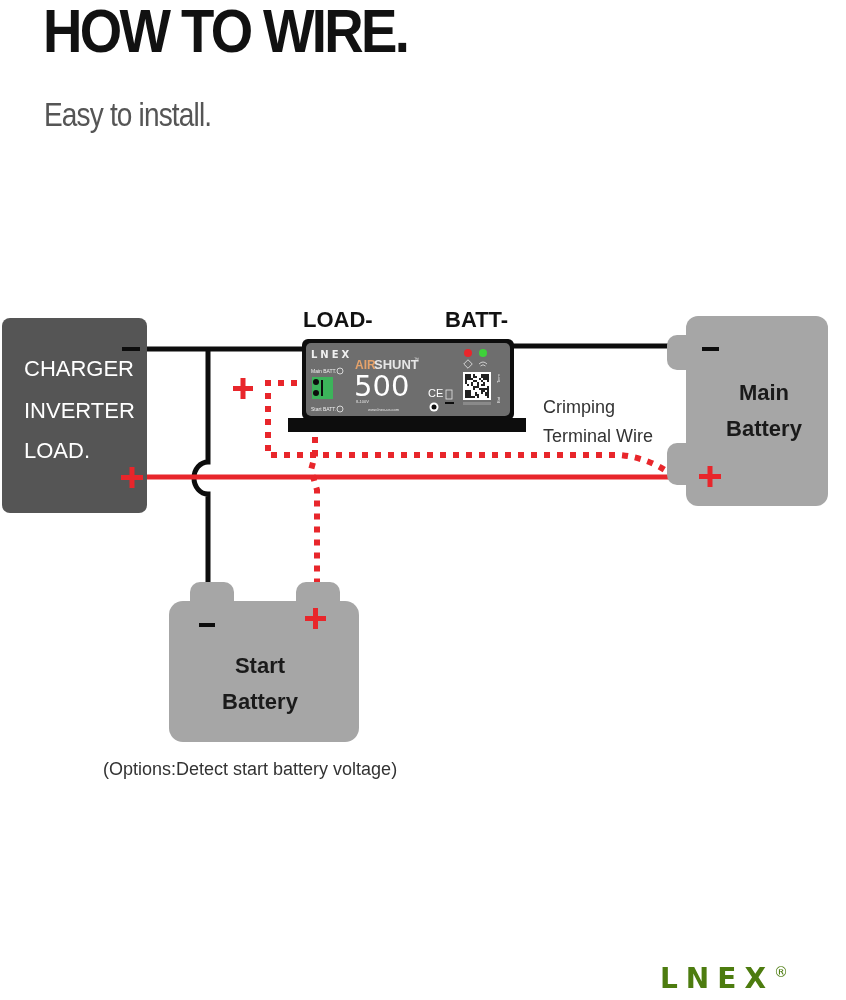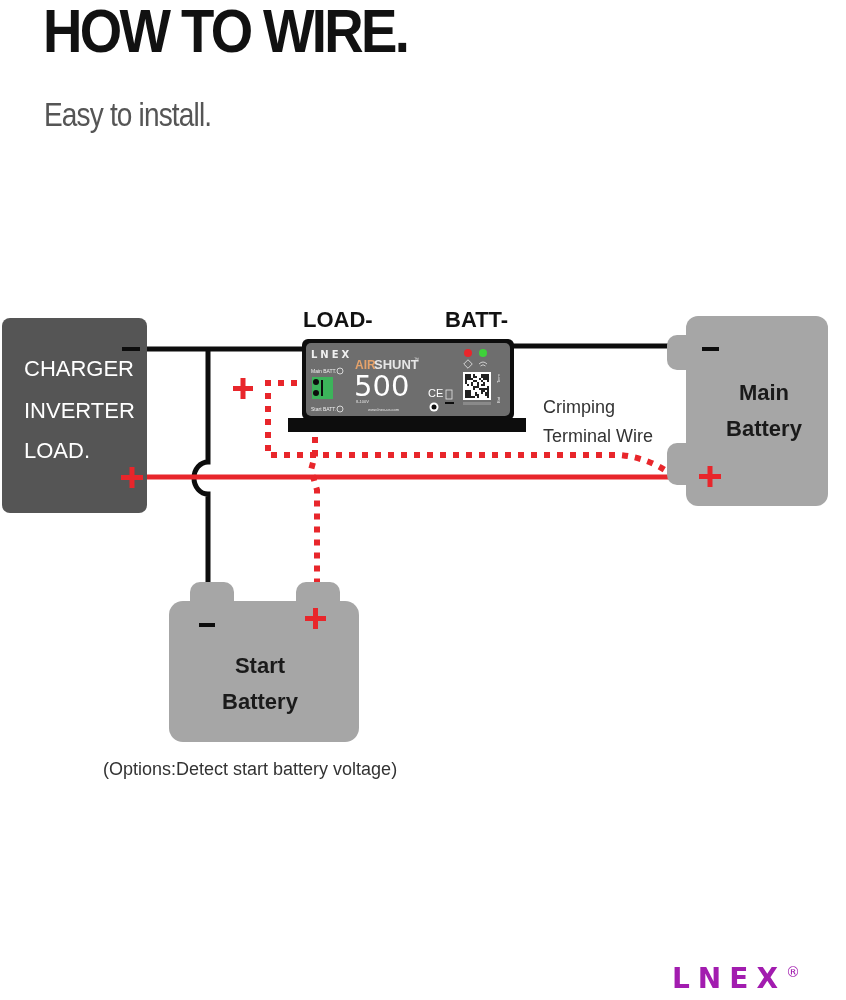--- a/index.html
+++ b/index.html
@@ -9,22 +9,22 @@
              color: #111; letter-spacing: -3px; transform: scaleX(0.88); transform-origin: left top;
              line-height: 62px; font-family: "Liberation Sans", sans-serif; }
     .subtitle { position: absolute; left: 44px; top: 96px; font-size: 33px; color: #555;
                 transform: scaleX(0.85); transform-origin: left top; letter-spacing: -1px;
                 font-family: "Liberation Sans", sans-serif; }
     svg#diagram { position: absolute; left: 0; top: 0; }
     .lbl-white { fill: #ffffff; font-family: "Liberation Sans", sans-serif; font-size: 22px; }
     .lbl-dark { fill: #1a1a1a; font-family: "Liberation Sans", sans-serif; font-size: 22px; font-weight: bold; }
     .lbl-term { fill: #111; font-family: "Liberation Sans", sans-serif; font-size: 22px; font-weight: bold; }
     .lbl-note { fill: #333; font-family: "Liberation Sans", sans-serif; font-size: 18px; }
-    .brand { position: absolute; right: 46px; top: 962px; font-size: 28px; font-weight: bold;
-             letter-spacing: 8px; color: #a21caf; font-family: "DejaVu Sans", sans-serif; }
+    .brand { position: absolute; right: 58px; top: 962px; font-size: 28px; font-weight: bold;
+             letter-spacing: 8px; color: #4d7c0f; font-family: "DejaVu Sans", sans-serif; }
     .brand sup { font-size: 14px; font-weight: normal; letter-spacing: 0; vertical-align: top; position: relative; top: 2px; }
   </style>
 </head>
 <body>
 
 <div class="title">HOW TO WIRE.</div>
 <div class="subtitle">Easy to install.</div>
 
 <svg id="diagram" width="846" height="1000" viewBox="0 0 846 1000">
 

